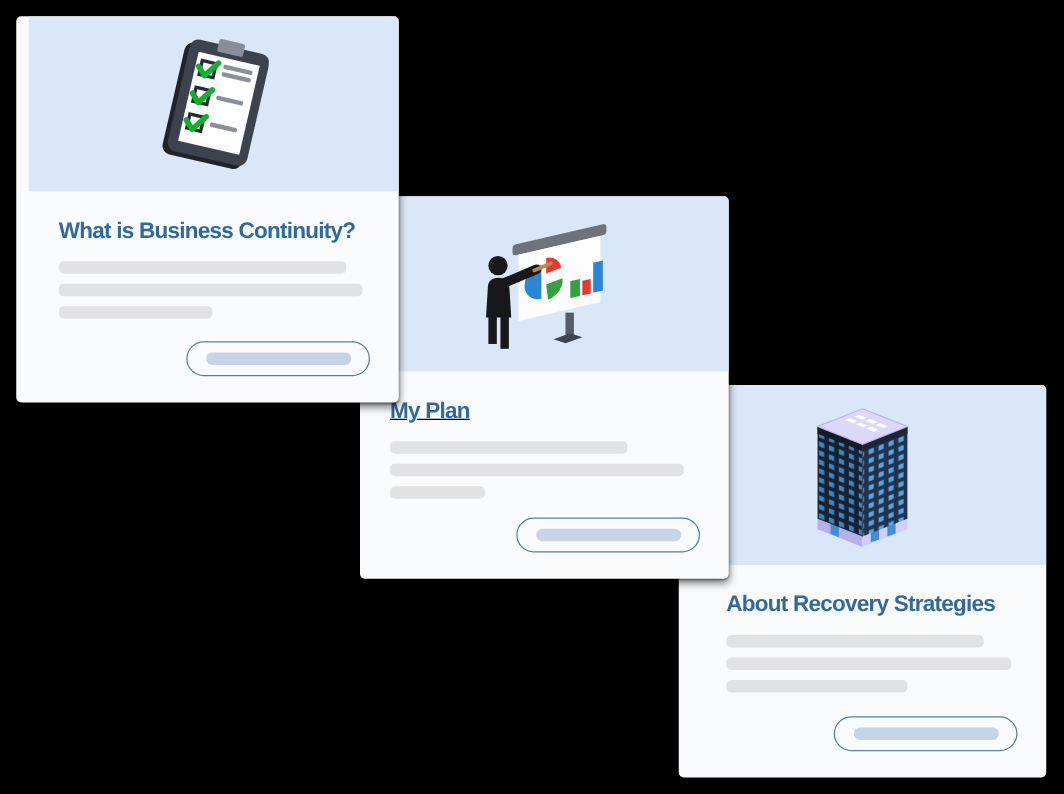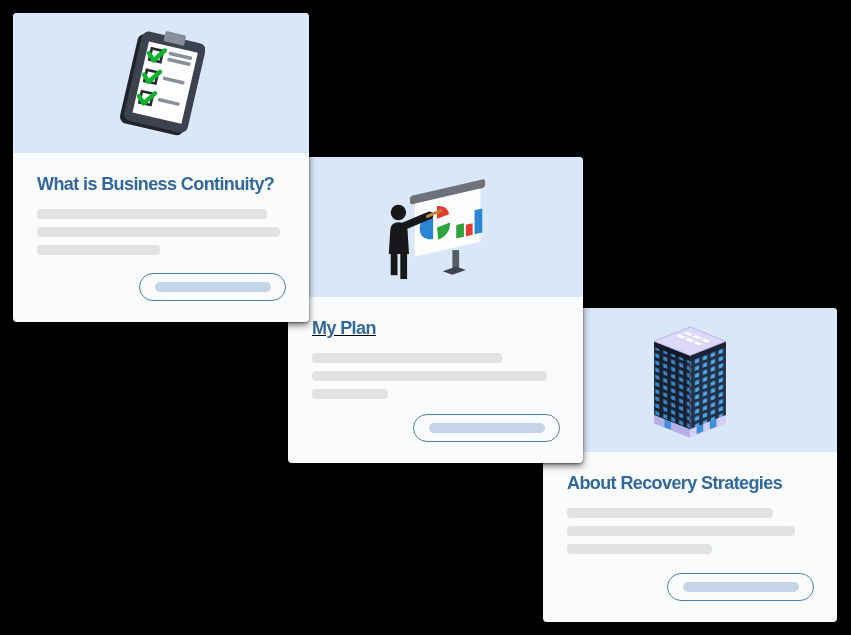--- a/index.html
+++ b/index.html
@@ -1,29 +1,29 @@
 <!DOCTYPE html>
 <html><head>
 <meta charset="utf-8">
 <style>
   html,body{margin:0;padding:0;background:#000;}
   #stage{position:relative;width:851px;height:635px;background:#000;overflow:hidden;
          font-family:"Liberation Sans",sans-serif;}
 
   .card{position:absolute;border-radius:4px;background:#fafbfc;overflow:hidden;
         box-shadow:0 3px 7px rgba(0,0,0,.55), 0 1px 2px rgba(0,0,0,.4);}
-  #card-1{left:13px;top:13px;width:296px;height:309px;z-index:3;}
+  #card-1{left:13px;top:13px;width:296px;height:309px;z-index:3;padding-left:10px;}
   #card-2{left:288px;top:157px;width:295px;height:306px;z-index:2;text-decoration:underline;}
   #card-3{left:543px;top:308px;width:294px;height:314px;z-index:1;}
 
   .card-header{height:140px;background:#d9e7f8;display:flex;align-items:center;justify-content:center;}
   #card-3 .card-header{height:144px;}
 
   .card-body{position:relative;padding:20px 24px 0;height:calc(100% - 140px);box-sizing:border-box;}
-  #card-3 .card-body{height:calc(100% - 144px);}
+  #card-3 .card-body{height:calc(100% - 144px);margin-left:14px;}
 
   .card-title{font-size:18px;font-weight:700;line-height:22px;color:#31699c;
               letter-spacing:-0.6px;white-space:nowrap;}
 
   .skel{height:10px;border-radius:4px;background:#e2e2e4;margin-top:8px;}
   .skel-1{margin-top:14px;}
   #card-1 .skel-1{width:230px}#card-1 .skel-2{width:243px}#card-1 .skel-3{width:123px}
   #card-2 .skel-1{width:190px}#card-2 .skel-2{width:235px}#card-2 .skel-3{width:76px}
   #card-3 .skel-1{width:206px}#card-3 .skel-2{width:228px}#card-3 .skel-3{width:145px}
 

